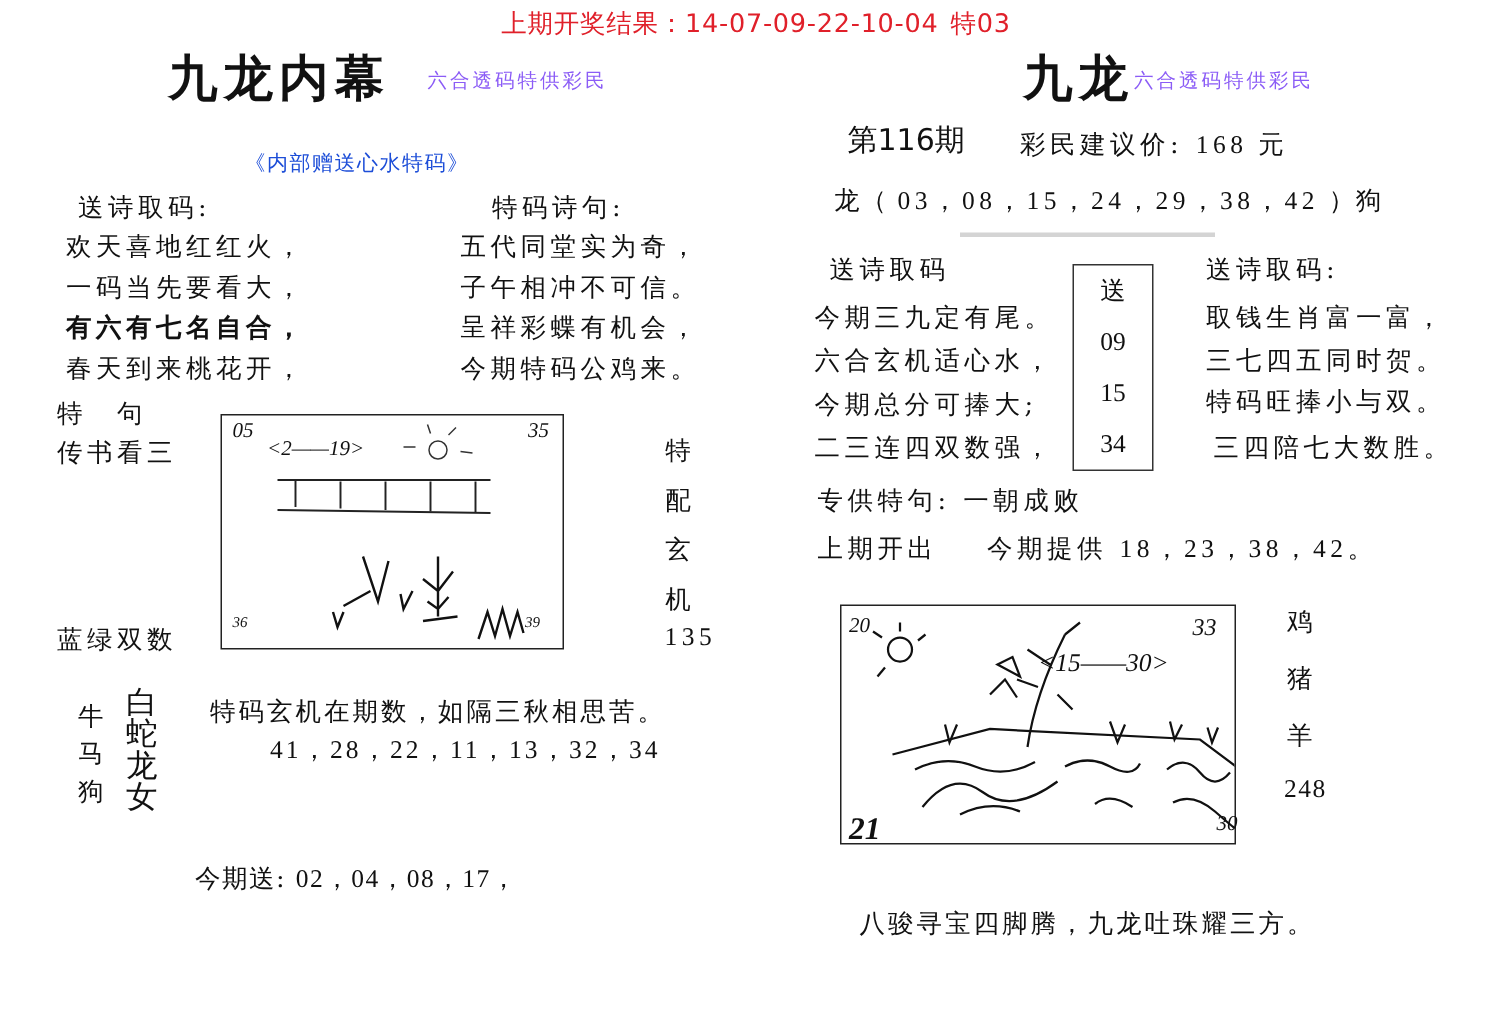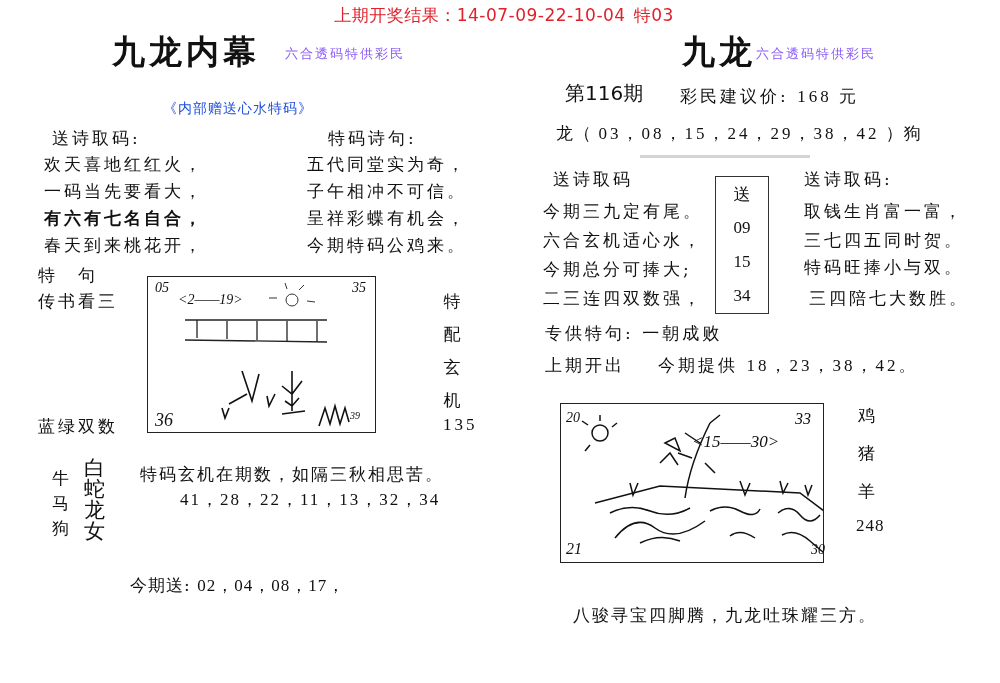--- a/index.html
+++ b/index.html
@@ -45,21 +45,21 @@
 <div class="abs line" style="left:307px;top:207px;">呈祥彩蝶有机会，</div>
 <div class="abs line" style="left:307px;top:234px;">今期特码公鸡来。</div>
 
 <div class="abs line" style="left:38px;top:264px;">特　句</div>
 <div class="abs line" style="left:38px;top:290px;">传书看三</div>
 <div class="abs line" style="left:38px;top:415px;">蓝绿双数</div>
 
 <div class="abs box" style="left:147px;top:276px;width:227px;height:155px;"></div>
 <div class="abs num" style="left:155px;top:280px;font-size:14px;font-style:italic;">05</div>
 <div class="abs num" style="left:352px;top:280px;font-size:14px;font-style:italic;">35</div>
-<div class="abs num" style="left:155px;top:410px;font-size:18px;font-style:italic;">36</div>
+<div class="abs num" style="left:155px;top:410px;font-size:10px;font-style:italic;">36</div>
 <div class="abs num" style="left:350px;top:410px;font-size:10px;font-style:italic;">39</div>
 <div class="abs num" style="left:178px;top:292px;font-size:14px;font-style:italic;">&lt;2——19&gt;</div>
 <svg style="left:147px;top:276px;" width="228" height="156">
 
   <g stroke="#333" stroke-width="1" fill="none">
     <circle cx="145" cy="24" r="6"></circle>
     <line x1="130" y1="22" x2="122" y2="22"></line>
       <line x1="152" y1="14" x2="157" y2="9"></line>
     <line x1="160" y1="25" x2="168" y2="26"></line>
       <line x1="140" y1="13" x2="138" y2="7"></line>
@@ -154,21 +154,21 @@
 </div>
 <div class="abs line" style="left:545px;top:354px;">上期开出</div>
 <div class="abs line" style="left:658px;top:354px;">
   <span>今期提供</span>
   <span class="num">18，23，38，42。</span>
 </div>
 
 <div class="abs box" style="left:560px;top:403px;width:262px;height:158px;"></div>
 <div class="abs num" style="left:566px;top:410px;font-size:14px;font-style:italic;">20</div>
 <div class="abs num" style="left:795px;top:410px;font-size:16px;font-style:italic;">33</div>
-<div class="abs num" style="left:566px;top:540px;font-size:16px;font-style:italic;">21</div>
+<div class="abs num" style="left:566px;top:540px;font-size:21px;font-style:italic;font-weight:bold;">21</div>
 <div class="abs num" style="left:790px;top:542px;font-size:14px;font-style:italic;margin-left:21px;">30</div>
 <div class="abs num" style="left:692px;top:432px;font-size:17px;font-style:italic;">&lt;15——30&gt;</div>
 <svg style="left:560px;top:403px;" width="263" height="159">
   <g stroke="#111" stroke-width="1.5" fill="none">
 
     <circle cx="40" cy="30" r="8"></circle>
     <line x1="28" y1="22" x2="22" y2="18"></line>
       <line x1="40" y1="18" x2="40" y2="12"></line>
     <line x1="52" y1="24" x2="57" y2="20"></line>
       <line x1="30" y1="42" x2="25" y2="48"></line>

